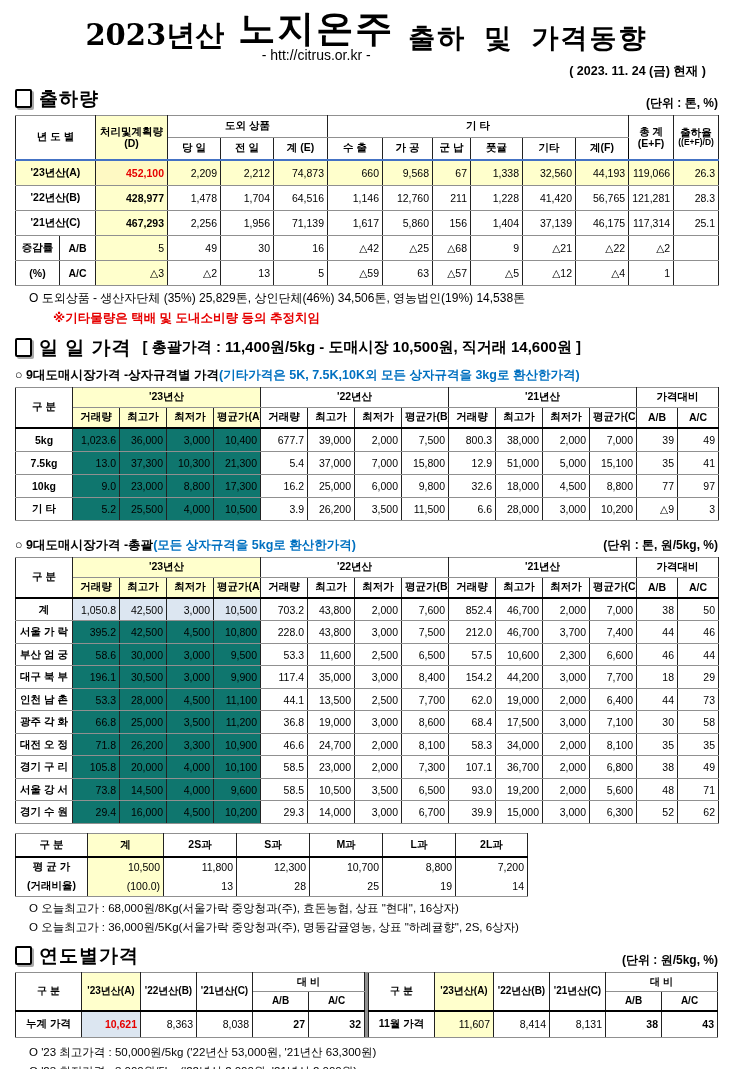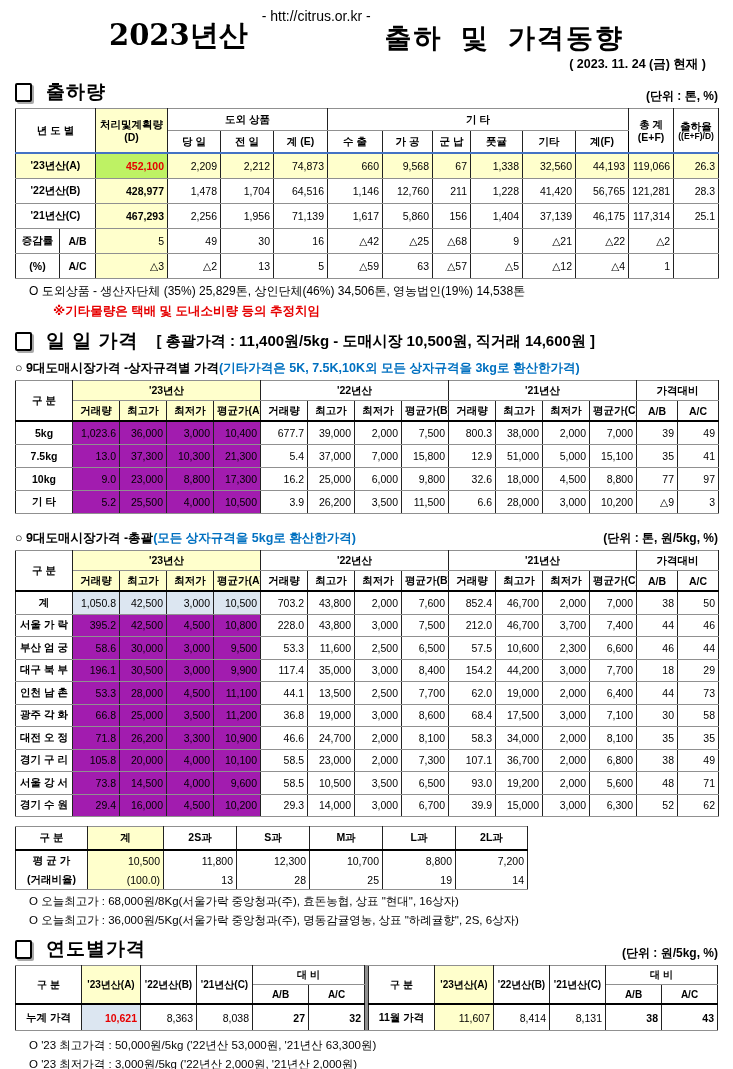--- a/index.html
+++ b/index.html
@@ -8,21 +8,21 @@
   
   .titlebar{display:flex;justify-content:center;align-items:flex-start;gap:14px;margin-top:6px;}
   .t-year{font-size:29px;font-weight:bold;font-family:"DejaVu Serif","Liberation Serif",serif;padding-top:6px;}
   .t-mid{display:flex;flex-direction:column;align-items:center;}
   .t-prod{font-size:37px;font-weight:900;letter-spacing:2px;line-height:1.05;}
   .t-url{font-size:14px;margin-top:-2px;}
   .t-suffix{font-size:27px;font-weight:bold;font-family:Liberation Mono, monospace;padding-top:10px;letter-spacing:2px;}
   .datebar{text-align:right;font-size:12.5px;font-weight:bold;margin-top:0px;padding-right:12px;}
   
   .secrow{display:flex;justify-content:space-between;align-items:flex-end;margin-top:6px;}
-  .sec-left{display:flex;align-items:center;gap:14px;}
+  .sec-left{display:flex;align-items:center;gap:7px;}
   .sec-icon{width:13px;height:15px;border:2.5px solid #000;border-radius:2px;box-shadow:2px 2px 0 #00000055;display:inline-block;}
   .sec-title{font-size:19px;font-weight:bold;letter-spacing:1px;}
   .sec-extra{font-size:15px;font-weight:bold;margin-left:4px;}
   .unit{font-size:12px;font-weight:bold;}
   .subrow{display:flex;justify-content:space-between;align-items:flex-end;margin-top:6px;text-align:right;}
   .subtitle{font-size:12.5px;font-weight:bold;}
   .subtitle .bluepart{color:#0070C0;font-weight:bold;}
   
   table{border-collapse:collapse;table-layout:fixed;width:703px;font-size:10.5px;margin-top:3px;}
   th,td{border-top:1px solid #909090;border-bottom:1px solid #909090;border-left:1px solid #222;border-right:1px solid #222;
@@ -36,30 +36,30 @@
   .red{color:#E60000;}
   .b{font-weight:bold;}
   .gb{border-left:1.6px solid #000;}
   .dash{border-left:1px dashed #555;}
   
   #t1 thead th{height:21px;}
   #t1 thead tr:first-child th[rowspan], #t1 thead tr:nth-child(2) th{border-bottom:2.5px solid #4472C4;}
   #t1 td{height:24px;}
   #t1 .rowA td{background:#FFFFCC;}
   #t1 td.dcol{background:#FFFFCC;}
-  #t1 .rowA td.dcol{background:#bef264;color:#E60000;font-weight:bold;text-align:right;}
+  #t1 .rowA td.dcol{background:#fef9c3;color:#E60000;font-weight:bold;text-align:right;}
   .twoline div{line-height:1.15;}
   .small{font-size:8.5px;}
   
   #t2 thead th,#t3 thead th{height:19px;}
   #t2 thead tr:first-child th[rowspan], #t2 thead tr:nth-child(2) th,
   #t3 thead tr:first-child th[rowspan], #t3 thead tr:nth-child(2) th{border-bottom:2px solid #000;}
   #t2 td{height:22px;}
   #t3 td{height:21.5px;}
-  .c23y{background:#a21caf;margin-top:37px;}
+  .c23y{background:#0f766e;margin-top:37px;}
   .c23b{background:#DCE6F1;}
   
   #t4{width:512px;}
   #t4 th{height:22px;border-bottom:2px solid #000;}
   #t4 td{height:19px;}
   #t4 tbody tr:first-child td{border-bottom:none;}
   #t4 tbody tr:last-child td{border-top:none;}
   
   .t5wrap{display:flex;align-items:stretch;margin-top:3px;}
   .t5div{width:5px;background:#909090;margin:0;}
@@ -74,20 +74,21 @@
   .note-sm{font-size:11.5px;margin-top:4px;margin-left:14px;}
 </style>
 </head>
 <body>
 
 <div class="page">
 
   <div class="titlebar">
     <span class="t-year">2023년산</span>
     <span class="t-mid">
+      <span class="t-prod">노지온주</span>
       <span class="t-url">- htt://citrus.or.kr -</span>
     </span>
     <span class="t-suffix">출하 및 가격동향</span>
   </div>
   <div class="datebar">( 2023. 11. 24 (금) 현재 )</div>
 
   <div class="secrow">
     <span class="sec-left">
       <span class="sec-icon"></span>
       <span class="sec-title">출하량</span>

